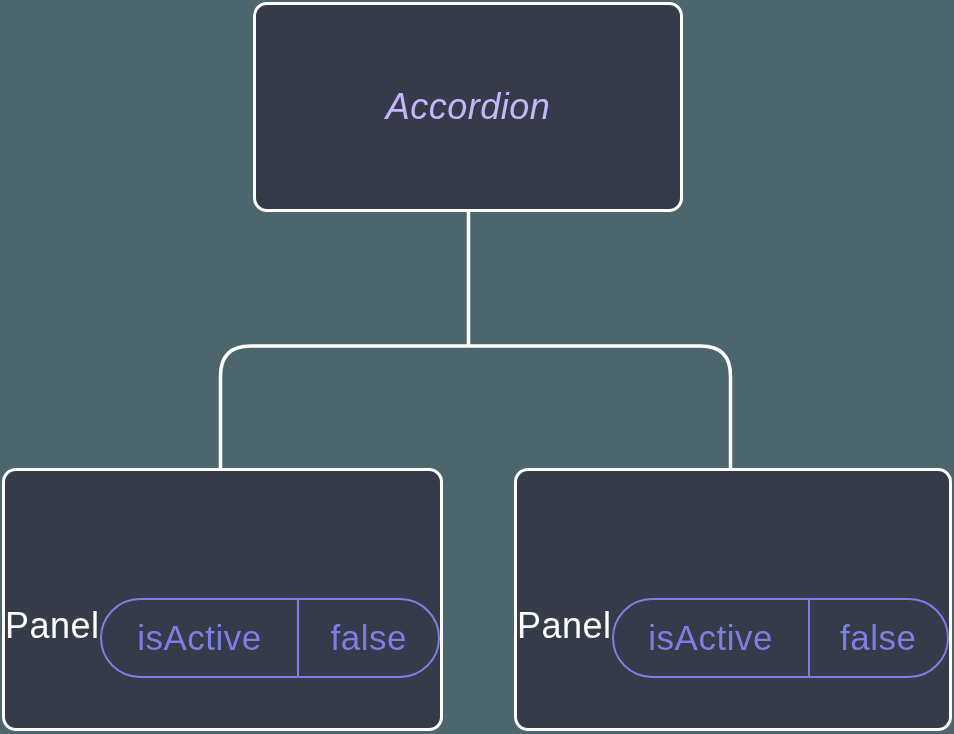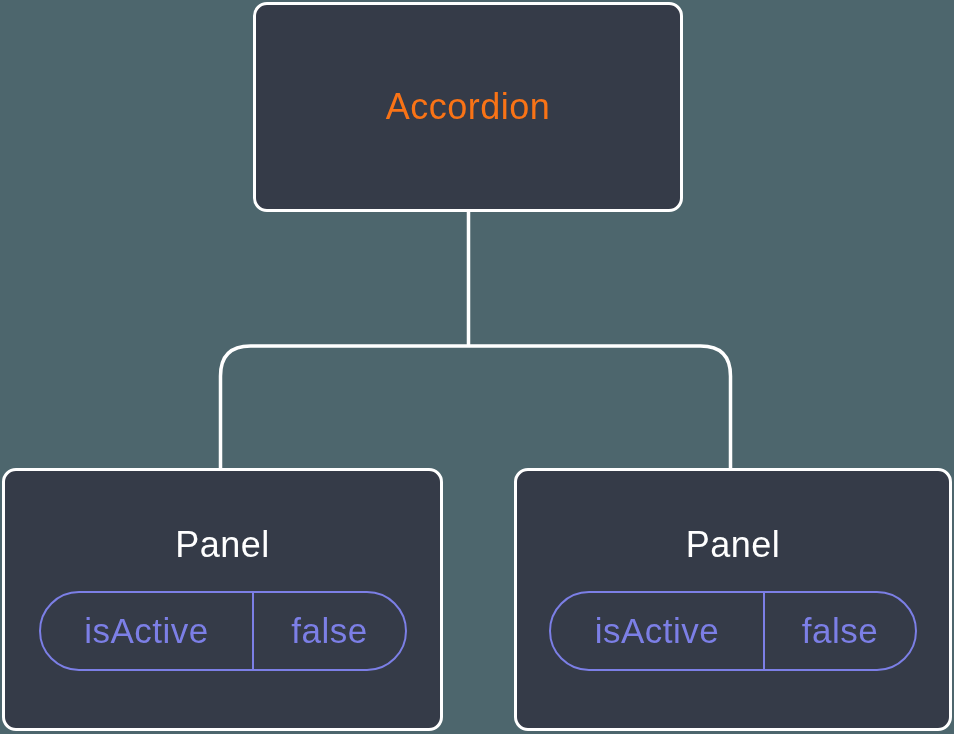--- a/index.html
+++ b/index.html
@@ -30,28 +30,29 @@
   .node-root {
     left: 253px;
     top: 2px;
     width: 430px;
     height: 210px;
     display: flex;
     align-items: center;
     justify-content: center;
   }
   .node-label {
-    color: #f97316;
+    color: #c4b5fd;
     font-size: 36px;
     font-weight: 500;
     letter-spacing: 0.5px;
+    font-style: italic;
   }
   .node-panel {
     display: flex;
-    flex-direction: column;
+    flex-direction: row;
     align-items: center;
     padding-top: 52px;
   }
   .node-panel-left {
     left: 2px;
     top: 468px;
     width: 441px;
     height: 263px;
   }
   .node-panel-right {

